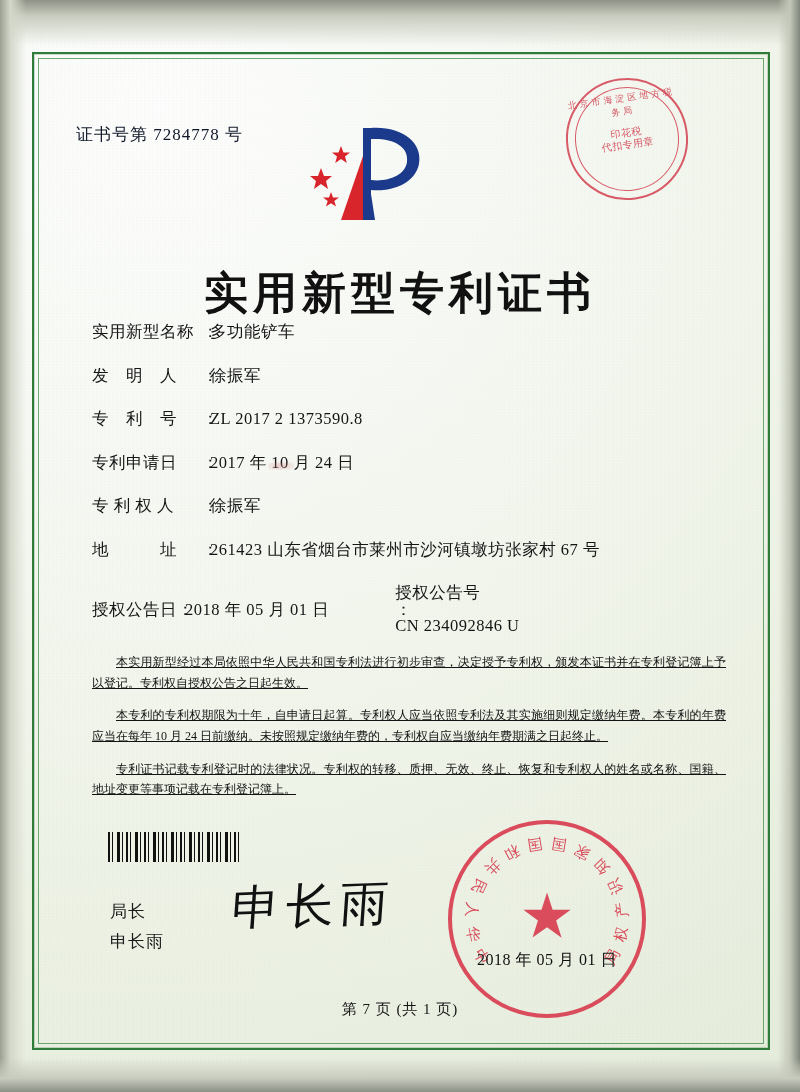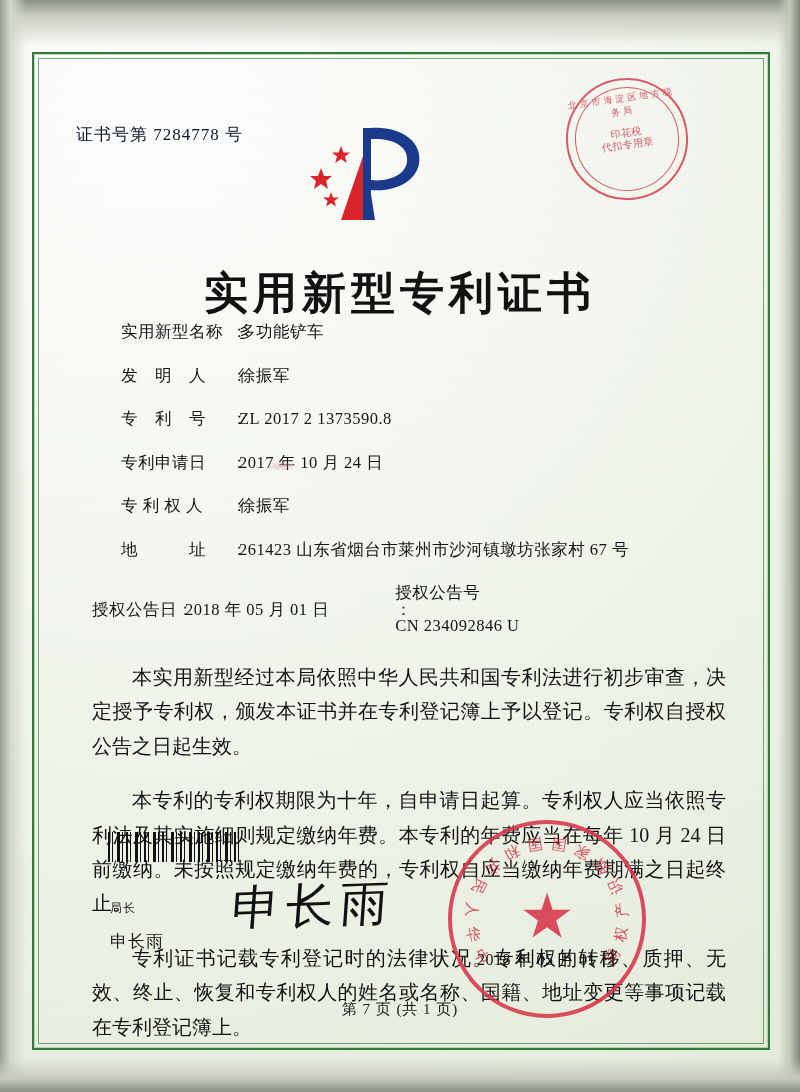--- a/index.html
+++ b/index.html
@@ -130,58 +130,58 @@
   }
   .field-row {
     display: flex;
     align-items: baseline;
     margin-bottom: 27px;
   }
   .field-label {
     width: 110px;
     flex: none;
     letter-spacing: 0.5px;
-    margin-left: 29px;
   }
   .field-sep { width: 8px; flex: none; }
   .field-value { letter-spacing: 0.5px; }
   .field-row-double { display: flex; align-items: center; margin-bottom: 21px; }
   .half { display: flex; align-items: baseline; }
   .half.second { margin-left: 66px; flex-direction: column; }
   .half .field-label2 { letter-spacing: 0.5px; }
 
   
   .paras {
     position: absolute;
     left: 92px; right: 74px; top: 640px;
-    font-size: 20px;
+    font-size: 12px;
     line-height: 1.72;
     text-align: justify;
     color: #131313;
+    text-decoration: underline;
   }
   .para { text-indent: 2em; margin-bottom: 3px; }
 
   
   .barcode {
     position: absolute;
     left: 108px; top: 832px;
     width: 132px; height: 30px;
     background:
       repeating-linear-gradient(to right,
         #111 0px, #111 2px, transparent 2px, transparent 4px,
         #111 4px, #111 5px, transparent 5px, transparent 9px,
         #111 9px, #111 12px, transparent 12px, transparent 14px,
         #111 14px, #111 15px, transparent 15px, transparent 18px);
   }
 
   
   .director-label {
     position: absolute;
     left: 110px; top: 900px;
-    font-size: 12px;
+    font-size: 17px;
     letter-spacing: 1px;
     font-family: Liberation Mono, monospace;
   }
   .director-name {
     position: absolute;
     left: 110px; top: 930px;
     font-size: 17px;
     letter-spacing: 1px;
   }
   .signature {

